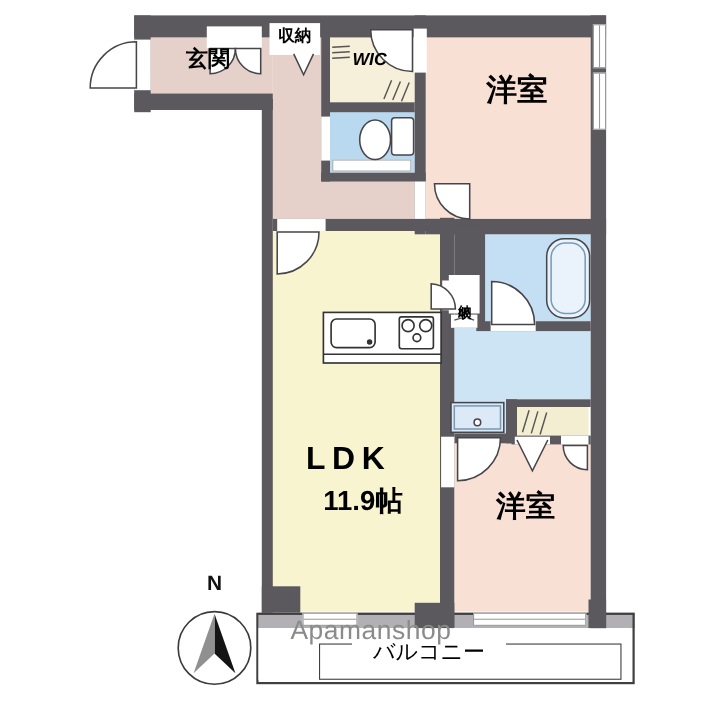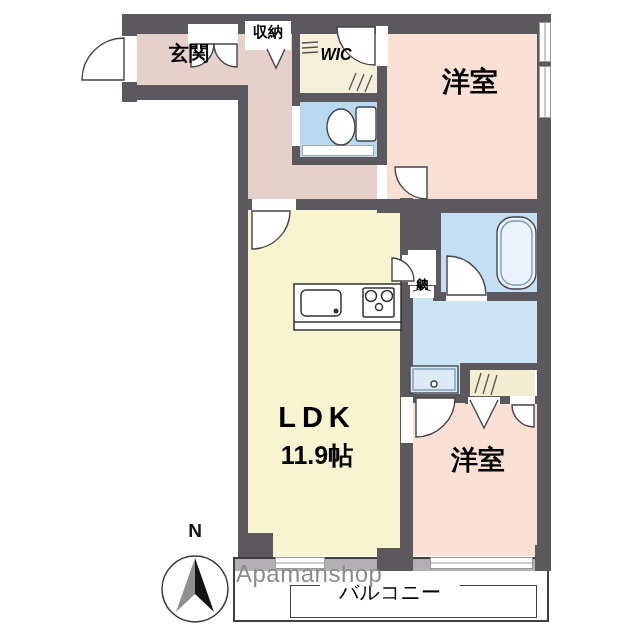--- a/index.html
+++ b/index.html
@@ -1,18 +1,18 @@
 <!DOCTYPE html>
 <html><head>
 <meta charset="utf-8">
 <style>
   html,body{margin:0;padding:0;background:#ffffff;}
   #canvas{position:relative;width:640px;height:640px;background:#ffffff;overflow:hidden;
           font-family:"Liberation Sans","DejaVu Sans",sans-serif;}
-  .abs{position:absolute;}
+  .abs{position:absolute;padding-left:28px;}
   .w{position:absolute;background:#5b595d;}
   .floor{position:absolute;}
   .gap{position:absolute;background:#ffffff;}
   .lbl{position:absolute;display:flex;align-items:center;justify-content:center;
        color:#000000;font-weight:600;white-space:nowrap;}
   .vtxt{writing-mode:vertical-rl;text-orientation:upright;}
   svg{position:absolute;left:0;top:0;}
 </style>
 </head>
 <body>
@@ -146,20 +146,20 @@
       <path d="M195,558 L214,612 L195,594 Z" fill="#141414"></path>
       <path d="M195,558 L176,612 L195,594 Z" fill="#909090"></path>
     </g>
   </svg>
 
   <div class="lbl" style="left:139px;top:41px;width:54px;height:25px;font-size:20px;margin-left:23px;">玄関</div>
   <div class="lbl" style="left:245px;top:22px;width:46px;height:20px;font-size:15px;">収納</div>
   <div class="lbl" style="left:310px;top:44px;width:52px;height:22px;font-size:16px;font-style:italic;">WIC</div>
   <div class="lbl" style="left:418px;top:65px;width:104px;height:34px;font-size:28px;">洋室</div>
   <div class="lbl" style="left:260px;top:399px;width:114px;height:36px;font-size:29px;letter-spacing:6px;">LDK</div>
-  <div class="lbl" style="left:260px;top:440px;width:114px;height:30px;font-size:25px;">11.9帖</div>
+  <div class="lbl" style="left:273px;top:440px;width:114px;height:30px;font-size:25px;">11.9帖</div>
   <div class="lbl vtxt" style="left:411px;top:252px;width:22px;height:32px;font-size:12px;">収納</div>
   <div class="lbl" style="left:424px;top:444px;width:108px;height:32px;font-size:27px;">洋室</div>
   <div class="lbl" style="left:320px;top:580px;width:140px;height:24px;font-size:20px;background:#ffffff;font-weight:500;">バルコニー</div>
   <div class="lbl" style="left:183px;top:520px;width:24px;height:22px;font-size:19px;color:#111;font-weight:700;">N</div>
   <div class="abs" style="left:236px;top:560px;font-size:24px;color:#8b8b8b;font-weight:500;letter-spacing:0.5px;">Apamanshop</div>
 
 </div>
 
 </body></html>

